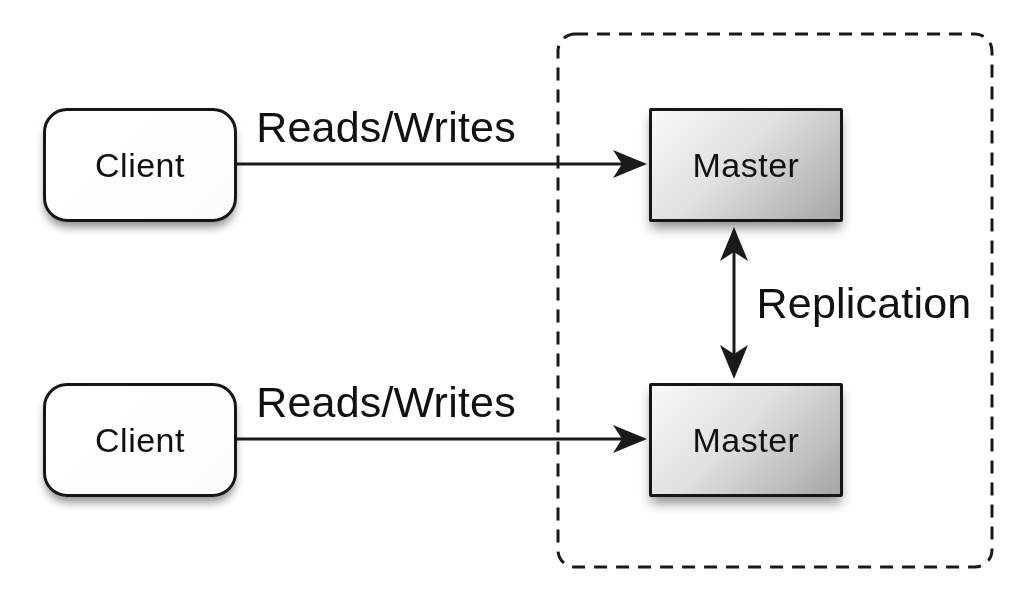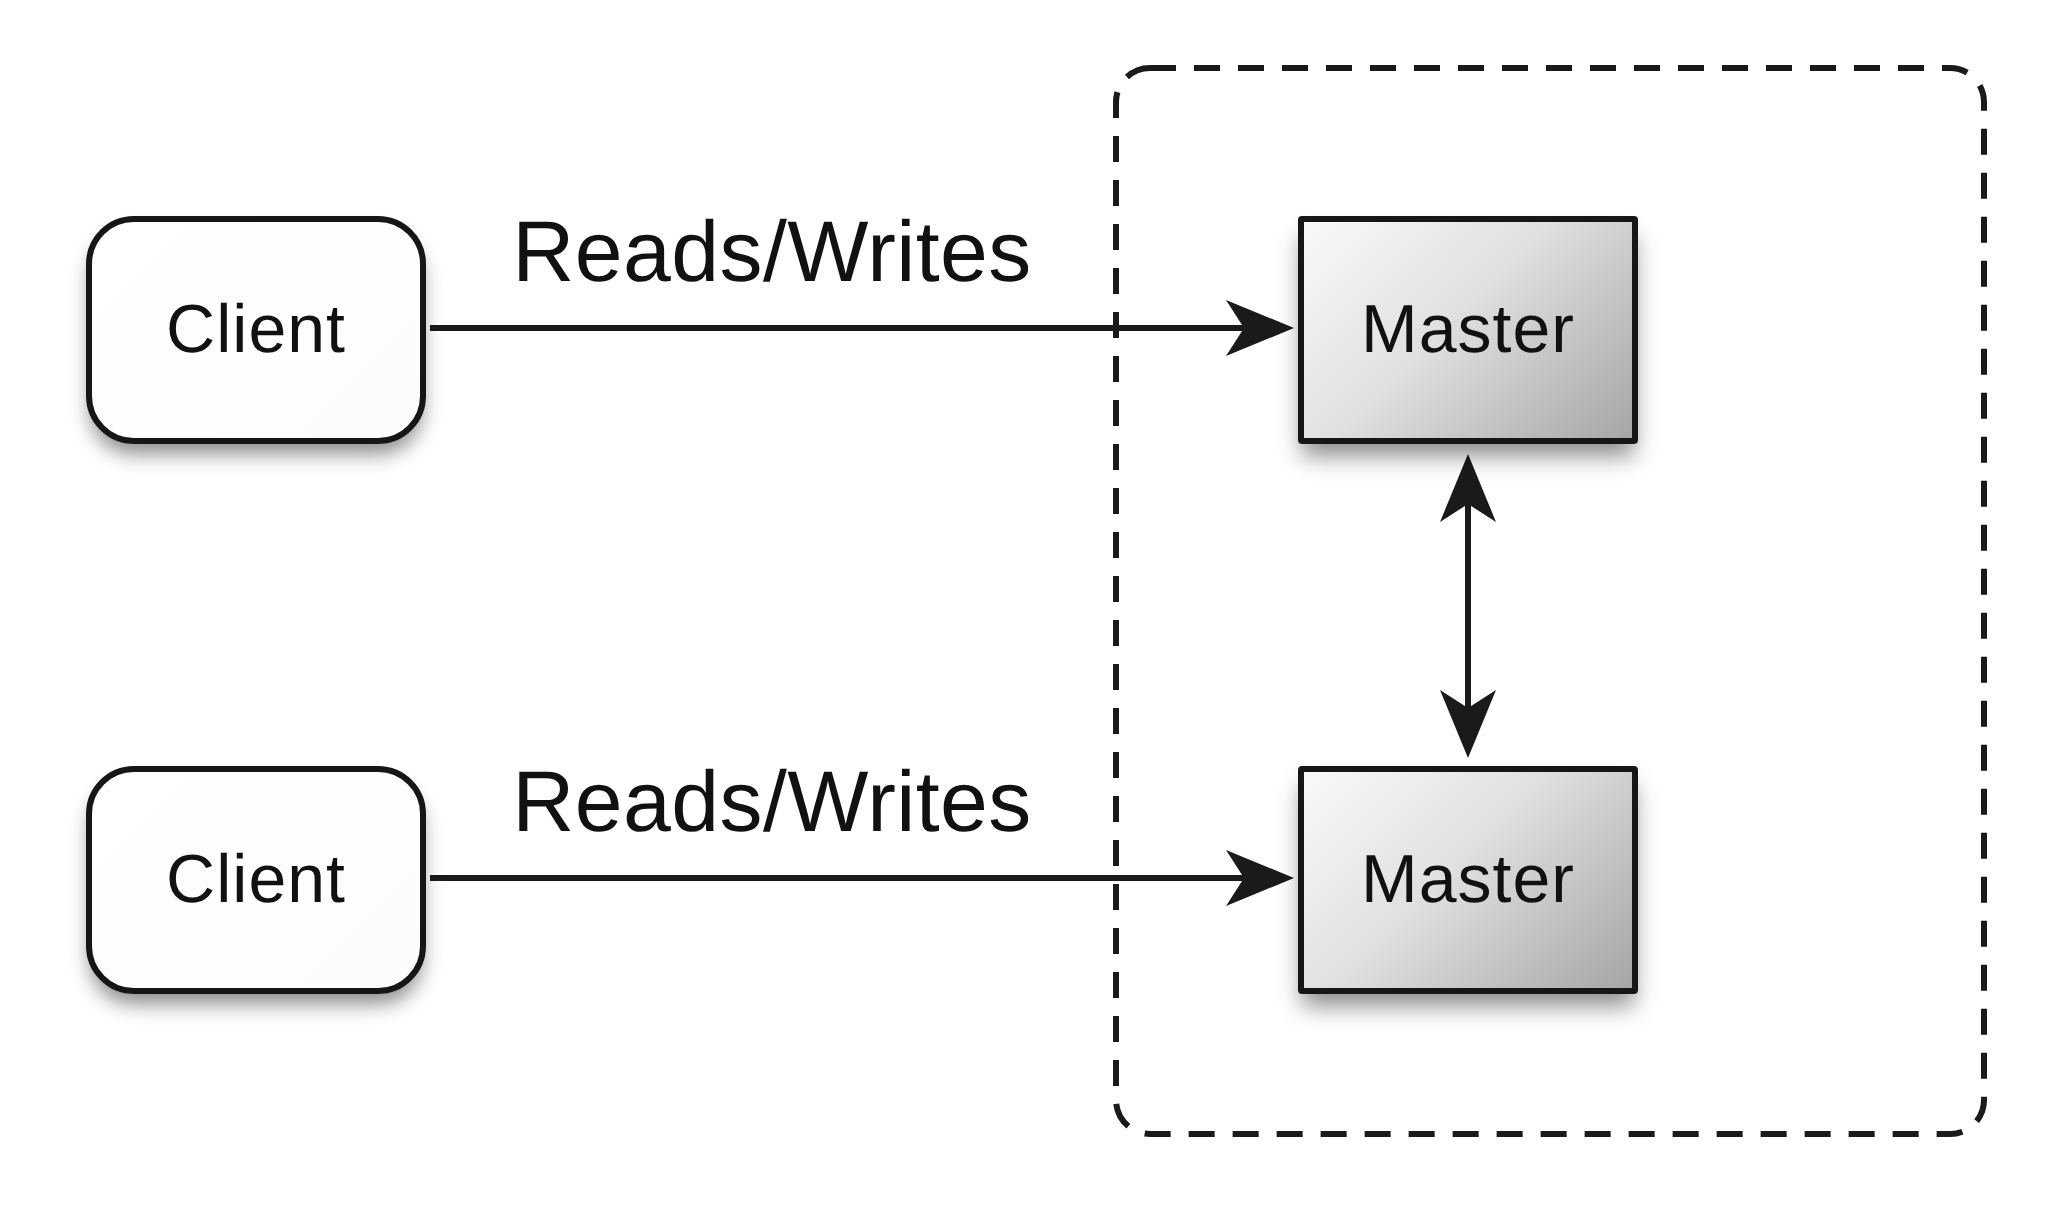--- a/index.html
+++ b/index.html
@@ -17,21 +17,21 @@
   }
   .arrow-layer {
     position: absolute;
     left: 0;
     top: 0;
     width: 1028px;
     height: 610px;
   }
   .node {
     position: absolute;
-    width: 170px;
+    width: 194px;
     height: 114px;
     box-sizing: border-box;
     display: flex;
     align-items: center;
     justify-content: center;
     font-size: 34px;
     color: #111111;
     letter-spacing: 0.5px;
   }
   .client {
@@ -101,14 +101,15 @@
   </div>
 
   <div class="node master master-2">
     <span>Master</span>
   </div>
 
   <div class="edge-label rw-label-1">Reads/Writes</div>
 
   <div class="edge-label rw-label-2">Reads/Writes</div>
 
+  <div class="edge-label replication-label">Replication</div>
 
 </div>
 
 </body></html>

